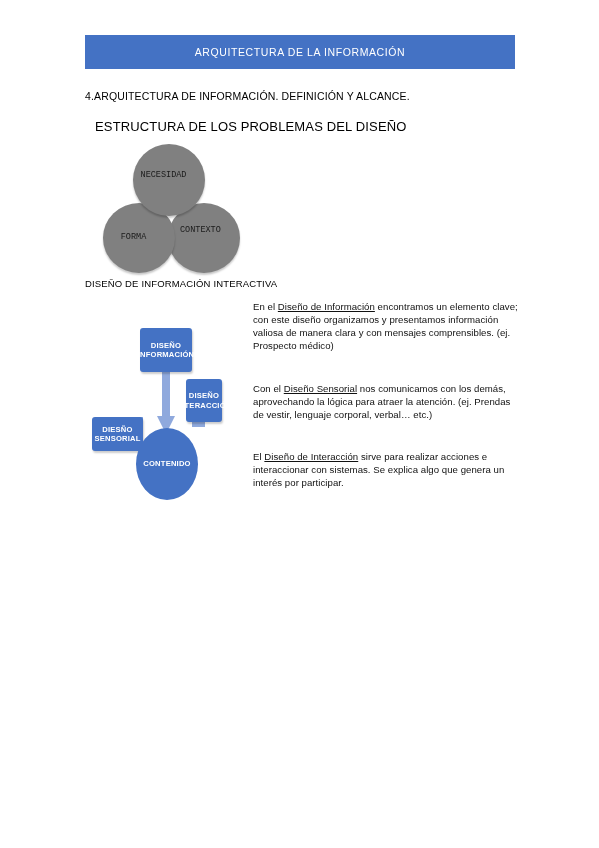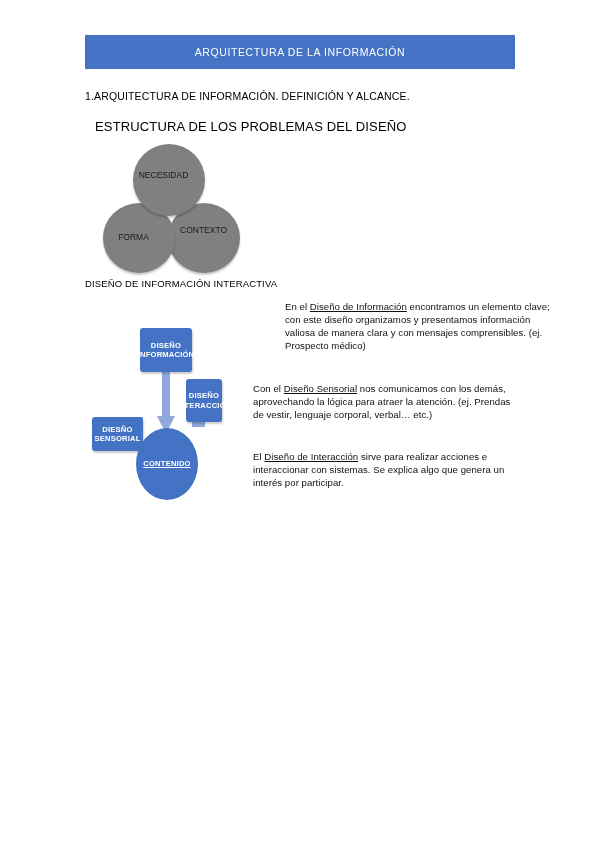--- a/index.html
+++ b/index.html
@@ -81,20 +81,21 @@
     color: #1a1a1a;
     font-size: 8.5px;
     text-align: center;
     line-height: 1.18;
     box-sizing: border-box;
   }
   .g-circle span {
     position: absolute;
     left: 0;
     right: 11px;
+    font-family: Liberation Mono, monospace;
   }
   .c-necesidad {
     left: 38px; top: 6px; width: 72px; height: 72px;
     z-index: 3;
     box-shadow: 0 2px 2px rgba(0,0,0,0.22);
   }
   .c-necesidad span { top: 26px; }
   .c-forma {
     left: 8px; top: 65px; width: 72px; height: 70px;
     z-index: 2;
@@ -146,21 +147,20 @@
     font-size: 7.6px;
     font-weight: bold;
     letter-spacing: 0.2px;
     text-align: center;
     line-height: 1.25;
     border-radius: 50%;
     display: flex;
     align-items: center;
     justify-content: center;
     box-sizing: border-box;
-    text-decoration: underline;
   }
 
   
   .arrow-down {
     position: absolute;
     left: 69px; top: 47px;
     width: 18px; height: 62px;
     z-index: 0;
   }
   
@@ -175,33 +175,33 @@
   
   .para {
     position: absolute;
     left: 253px;
     width: 266px;
     font-size: 9.6px;
     color: #111111;
     line-height: 1.34;
     letter-spacing: 0.05px;
   }
-  .p1 { top: 301px; margin-left: 32px; }
+  .p1 { top: 301px; }
   .p2 { top: 383px; }
   .p3 { top: 451px; }
   .para u { text-decoration: underline; }
 </style>
 </head>
 <body>
 
 <div id="page">
 
   <div class="banner">ARQUITECTURA DE LA INFORMACIÓN</div>
 
-  <div class="h-section">1.ARQUITECTURA DE INFORMACIÓN. DEFINICIÓN Y ALCANCE.</div>
+  <div class="h-section">4.ARQUITECTURA DE INFORMACIÓN. DEFINICIÓN Y ALCANCE.</div>
 
   <div class="h-sub">ESTRUCTURA DE LOS PROBLEMAS DEL DISEÑO</div>
 
   <div class="venn">
     <div class="g-circle c-forma">
       <span>FORMA</span>
     </div>
     <div class="g-circle c-contexto">
       <span>CONTEXTO</span>
     </div>

